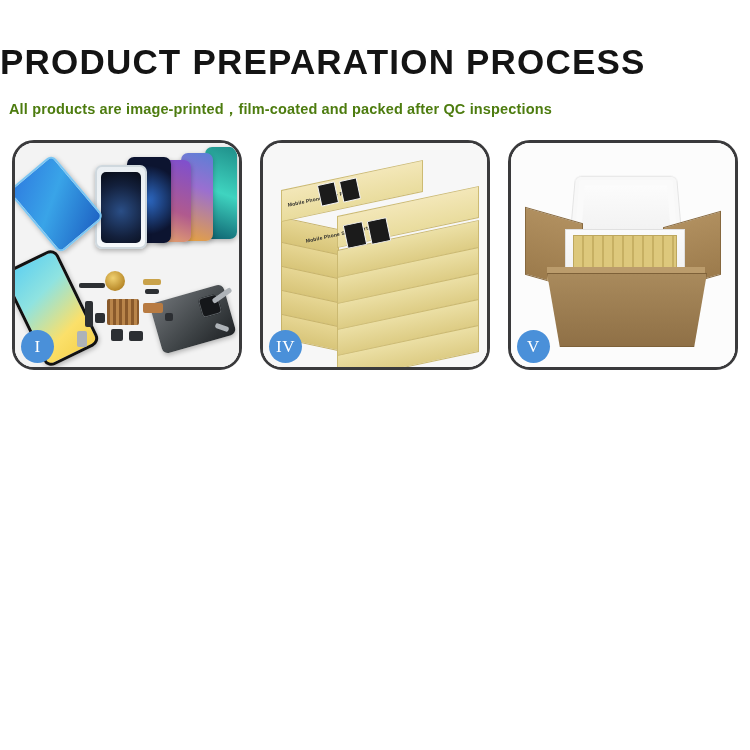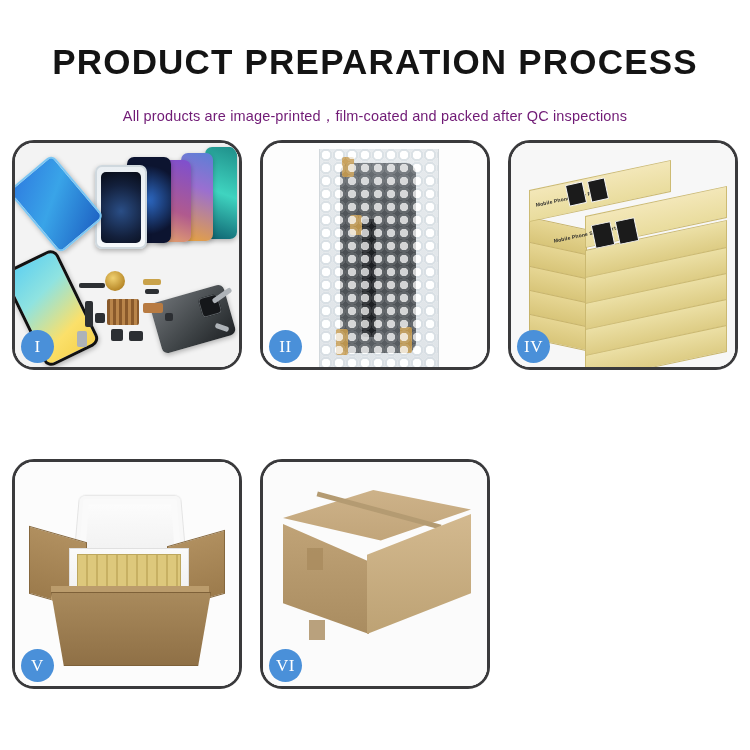--- a/index.html
+++ b/index.html
@@ -18,43 +18,42 @@
     height: 750px;
     background: #ffffff;
   }
 
   
   .header {
     position: absolute;
     top: 0;
     left: 0;
     width: 750px;
-    text-align: center;
   }
 
   .title {
     margin: 0;
     padding-top: 44px;
     font-family: "Liberation Sans", sans-serif;
     font-size: 35px;
     font-weight: 700;
     letter-spacing: 1.2px;
     color: #141414;
     line-height: 1.05;
     white-space: nowrap;
   }
 
   .subtitle {
-    margin: 16px;
+    margin: 9px;
     padding-top: 10px;
     font-family: "Liberation Sans", sans-serif;
     font-size: 14.5px;
-    font-weight: 400;
+    font-weight: 700;
     letter-spacing: 0.15px;
-    color: #701a75;
+    color: #4d7c0f;
     white-space: nowrap;
   }
 
   
   .grid {
     position: absolute;
     top: 140px;
     left: 12px;
     width: 726px;
     display: grid;
@@ -409,35 +408,20 @@
         <div class="tinypart" style="left:96px;top:186px;width:12px;height:12px;"></div>
         <div class="tinypart silver" style="left:62px;top:188px;width:10px;height:16px;"></div>
         <div class="tinypart" style="left:114px;top:188px;width:14px;height:10px;"></div>
         <div class="tinypart silver" style="left:196px;top:150px;width:22px;height:5px;transform:rotate(-35deg);"></div>
         <div class="tinypart silver" style="left:200px;top:182px;width:14px;height:5px;transform:rotate(20deg);"></div>
 
         <div class="badge">I</div>
       </div>
     </div>
 
-    <div class="panel p2">
-      <div class="panel-stage">
-        <div class="bg"></div>
-        <div class="bubblebag">
-          <div class="bw-screen"></div>
-          <div class="bw-flex"></div>
-          <div class="bw-conn" style="left:22px;top:8px;"></div>
-          <div class="bw-conn" style="left:30px;top:66px;"></div>
-          <div class="bw-conn" style="left:16px;top:180px;height:26px;"></div>
-          <div class="bw-conn" style="left:80px;top:178px;height:26px;"></div>
-          <div class="bw-overlay"></div>
-        </div>
-        <div class="badge">II</div>
-      </div>
-    </div>
 
 
     <div class="panel p4">
       <div class="panel-stage">
         <div class="bg"></div>
         <div class="stack">
 
           <div class="sbox sbox-side" style="top:176px;"></div>
           <div class="sbox sbox-side" style="top:152px;"></div>
           <div class="sbox sbox-side" style="top:128px;"></div>
@@ -472,27 +456,15 @@
         <div class="flap-l"></div>
         <div class="flap-r"></div>
         <div class="foam-inner"></div>
         <div class="yel-stack"></div>
         <div class="carton-top"></div>
         <div class="carton-front"></div>
         <div class="badge">V</div>
       </div>
     </div>
 
-    <div class="panel p6">
-      <div class="panel-stage">
-        <div class="bg"></div>
-        <div class="c6-top"></div>
-        <div class="c6-seam"></div>
-        <div class="c6-left"></div>
-        <div class="c6-right"></div>
-        <div class="c6-tape" style="left:44px;top:86px;width:16px;height:22px;"></div>
-        <div class="c6-tape" style="left:46px;top:158px;width:16px;height:20px;"></div>
-        <div class="badge">VI</div>
-      </div>
-    </div>
 
   </div>
 </div>
 
 </body></html>

